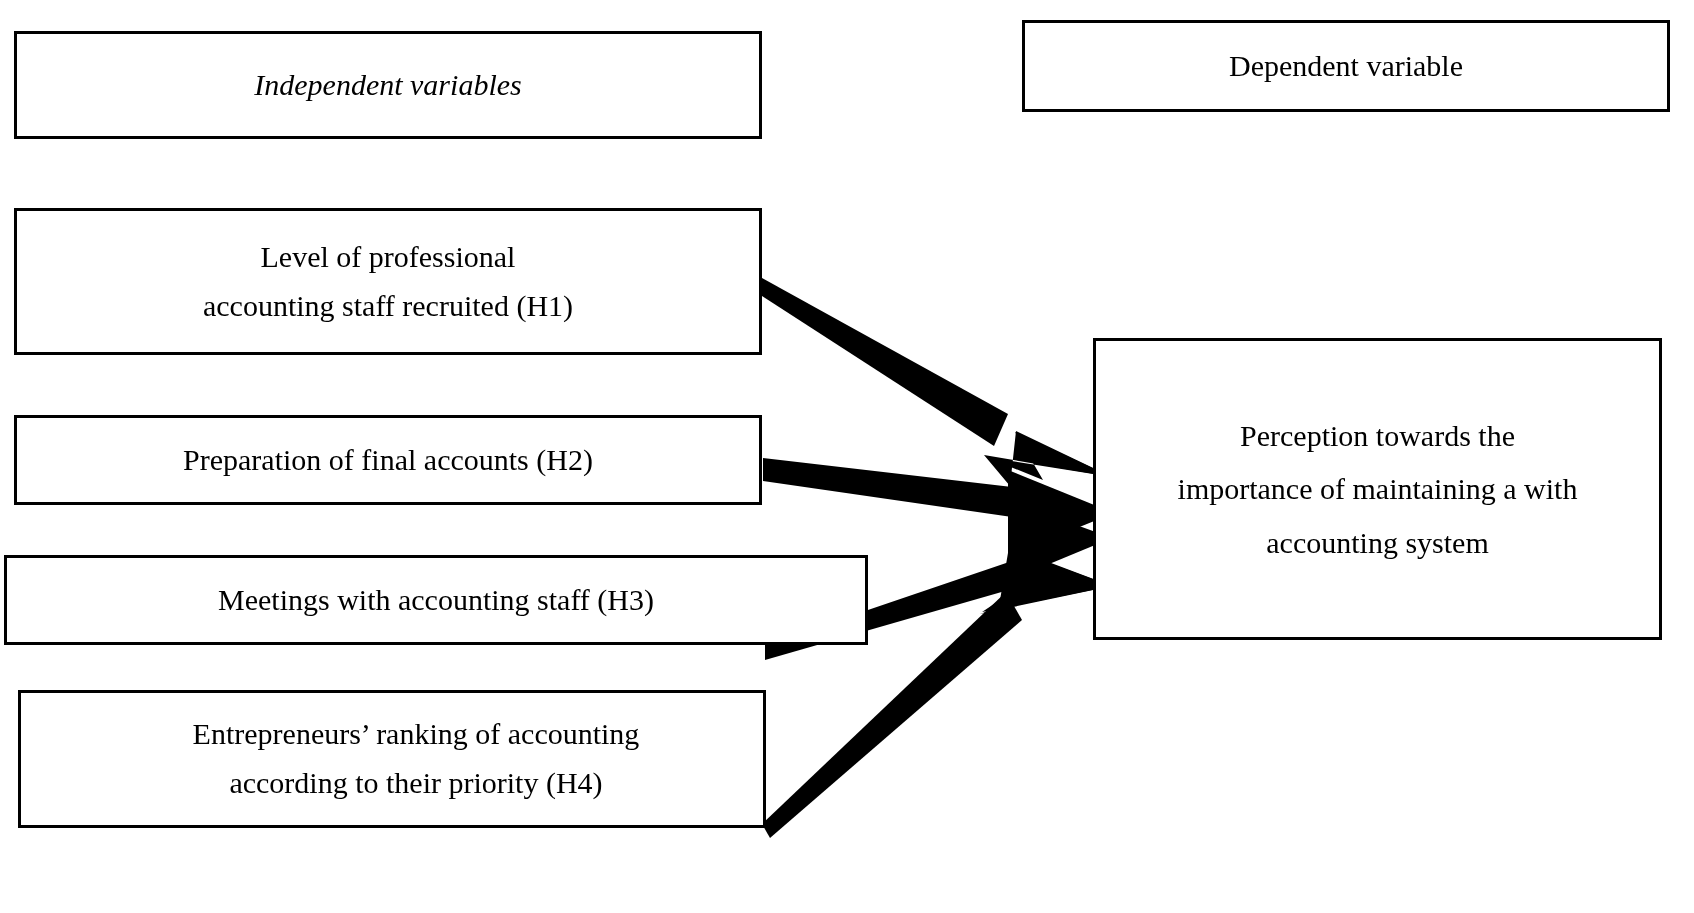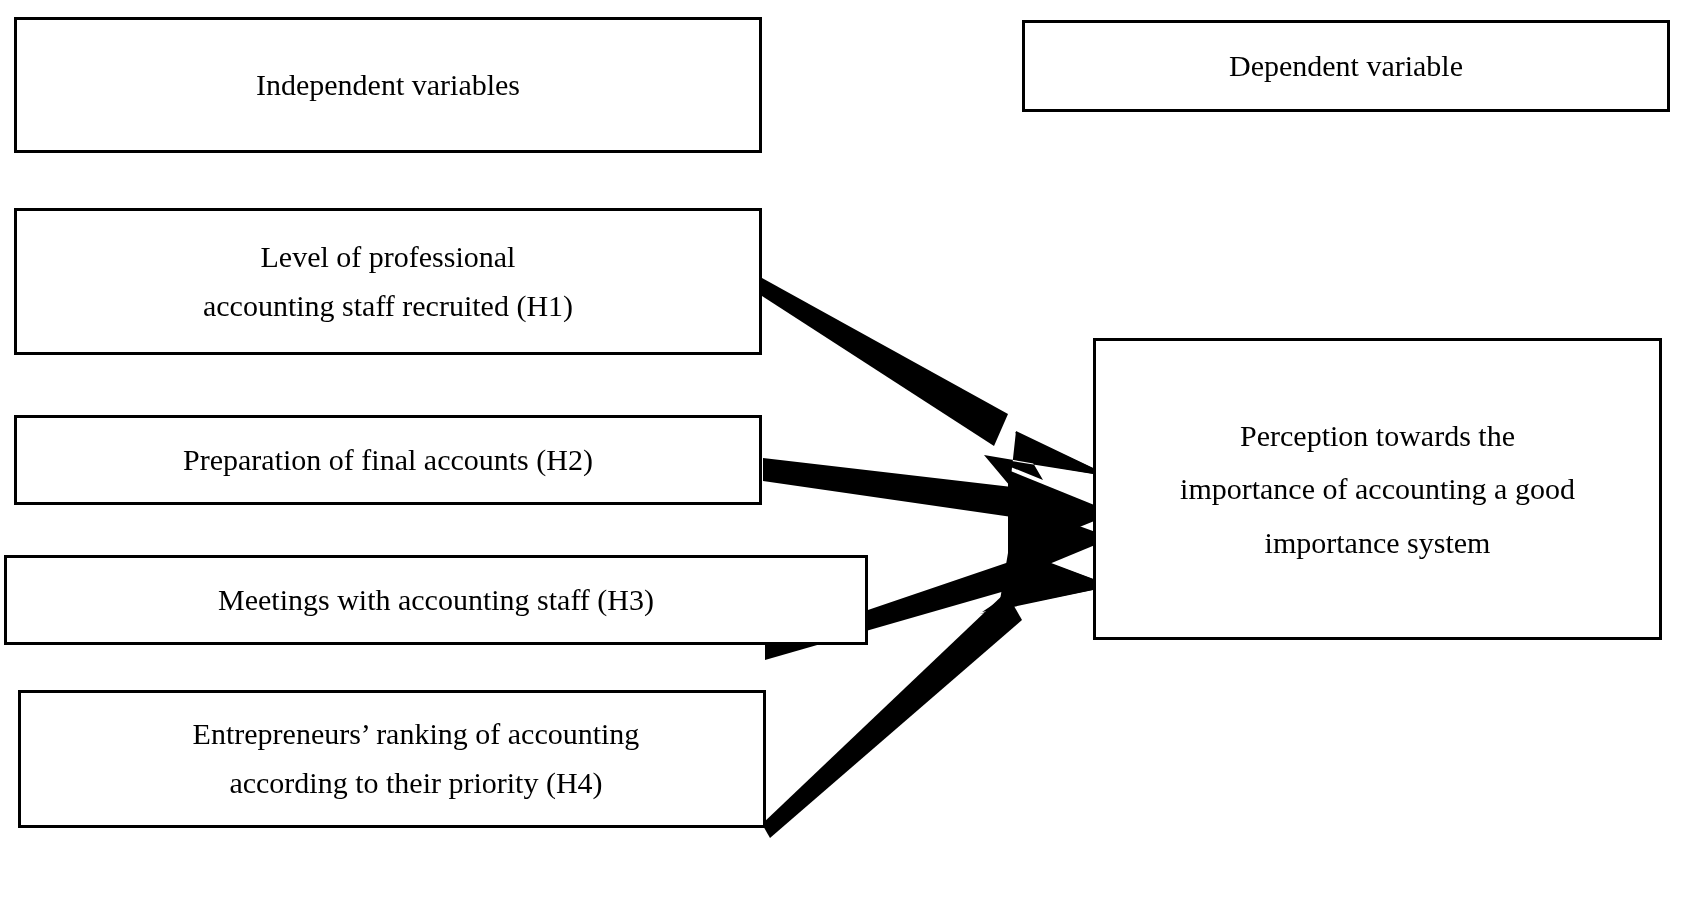--- a/index.html
+++ b/index.html
@@ -30,21 +30,21 @@
     z-index: 2;
   }
   .box .line {
     display: block;
     white-space: nowrap;
     line-height: 1.62;
     font-size: 30px;
   }
   
   #box-independent-header {
-    left: 14px;  top: 17px;  width: 748px;  height: 136px;
+    left: 14px;  top: 31px;  width: 748px;  height: 108px; font-style: italic;
   }
   #box-dependent-header {
     left: 1022px; top: 20px; width: 648px; height: 92px;
   }
   
   #box-h1 {
     left: 14px;  top: 208px; width: 748px; height: 147px;
   }
   #box-h2 {
     left: 14px;  top: 403px; width: 748px; height: 90px; margin-top: 12px;
@@ -159,17 +159,17 @@
     <span class="line">Meetings with accounting staff (H3)</span>
   </div>
 
   <div class="box" id="box-h4">
     <span class="line">Entrepreneurs’ ranking of accounting</span>
     <span class="line">according to their priority (H4)</span>
   </div>
 
   <div class="box" id="box-dependent">
     <span class="line">Perception towards the</span>
-    <span class="line">importance of accounting a good</span>
-    <span class="line">importance system</span>
+    <span class="line">importance of maintaining a with</span>
+    <span class="line">accounting system</span>
   </div>
 
 </div>
 
 </body></html>

